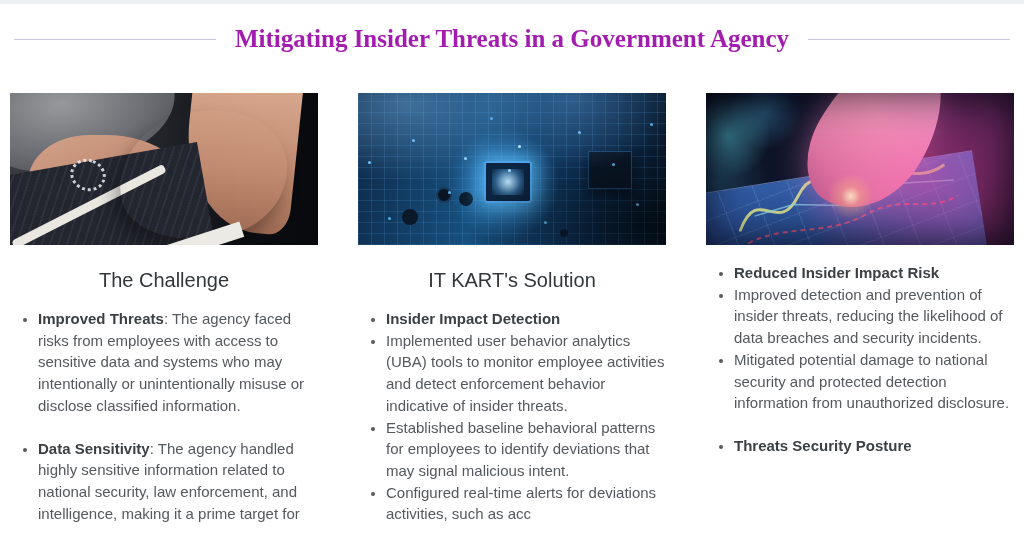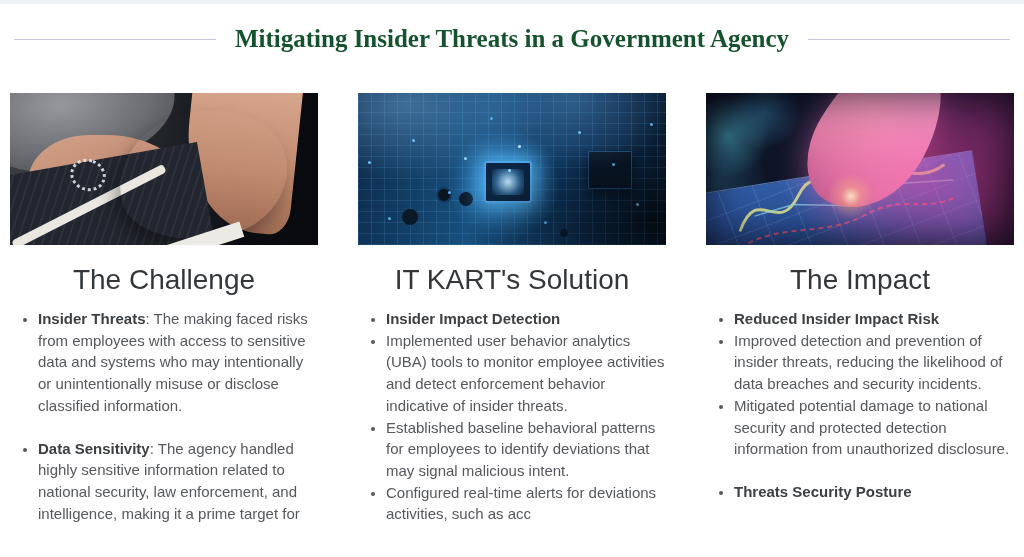--- a/index.html
+++ b/index.html
@@ -10,34 +10,34 @@
   }
 
   
   .topbar { width:100%; height:4px; background:#edf0f5; }
 
   
   .page-header { display:flex; align-items:center; gap:19px; padding:0 14px; margin-top:18px; }
   .rule { flex:1; height:1px; background:#cdc4e2; }
   h1.page-title {
     font-family:"Liberation Serif","DejaVu Serif",serif;
-    font-size:25px; font-weight:700; color:#14532d; line-height:34px;
+    font-size:25px; font-weight:700; color:#a21caf; line-height:34px;
     white-space:nowrap; text-align:center;
   }
 
   
   .columns {
     margin-top:37px; padding:0 10px;
     display:grid; grid-template-columns:repeat(3,308px); column-gap:40px;
   }
   .column { width:308px; }
   .photo { width:308px; height:152px; position:relative; overflow:hidden; background:#0e1116; }
   h2.col-heading {
     margin-top:24px; text-align:center;
-    font-size:28px; font-weight:400; color:#33373a; line-height:22px;
+    font-size:20px; font-weight:400; color:#33373a; line-height:22px;
   }
   ul.bullets { margin:17px 0 0 0; padding-left:28px; list-style:disc outside; }
   ul.bullets li { font-size:15px; line-height:21.7px; color:#55585c; }
   ul.bullets li::marker { color:#55585c; font-size:13px; }
   ul.bullets li.gap { margin-top:21px; }
   .lead { font-weight:700; color:#3d4043; }
 
   
   .p1-bg   { position:absolute; inset:0; background:linear-gradient(95deg,#3a3d42 0%,#23262b 45%,#0c0e13 78%,#07090d 100%); }
   .p1-hair { position:absolute; left:-24px; top:-34px; width:190px; height:108px;
@@ -142,21 +142,21 @@
       <div class="p1-neck"></div>
       <div class="p1-face"></div>
       <div class="p1-suit"></div>
       <div class="p1-collar"></div>
       <div class="p1-earpiece"></div>
       <div class="p1-hand"></div>
       <div class="p1-cuff"></div>
     </div>
     <h2 class="col-heading">The Challenge</h2>
     <ul class="bullets">
-      <li><span class="lead">Insider Threats</span><span>: The making faced risks from employees with access to sensitive data and systems who may intentionally or unintentionally misuse or disclose classified information.</span></li>
+      <li><span class="lead">Improved Threats</span><span>: The agency faced risks from employees with access to sensitive data and systems who may intentionally or unintentionally misuse or disclose classified information.</span></li>
       <li class="gap"><span class="lead">Data Sensitivity</span><span>: The agency handled highly sensitive information related to national security, law enforcement, and intelligence, making it a prime target for</span></li>
     </ul>
   </section>
 
   <section class="column">
     <div class="photo">
       <div class="p2-bg"></div>
       <div class="p2-caps"></div>
       <div class="p2-block"></div>
       <div class="p2-chip"></div>
@@ -179,21 +179,20 @@
       <svg class="p3-chart" viewBox="0 0 230 92" xmlns="http://www.w3.org/2000/svg">
         <path d="M4,70 C28,26 40,82 66,44 S104,66 132,40 S180,52 214,34" fill="none" stroke="#d9e08c" stroke-width="3" stroke-linecap="round" opacity="0.9"></path>
         <path d="M10,84 C50,70 90,88 130,72 S190,80 224,66" fill="none" stroke="#e2526e" stroke-width="2" stroke-dasharray="5 4" opacity="0.85"></path>
         <path d="M20,58 L60,52 L110,60 L170,46 L222,50" fill="none" stroke="#8fd4e8" stroke-width="1.5" opacity="0.7"></path>
       </svg>
       <div class="p3-hand"></div>
       <div class="p3-finger"></div>
       <div class="p3-glow"></div>
       <div class="p3-vignette"></div>
     </div>
-    <h2 class="col-heading">The Impact</h2>
     <ul class="bullets">
       <li><span class="lead">Reduced Insider Impact Risk</span><span></span></li>
       <li><span class="lead"></span><span>Improved detection and prevention of insider threats, reducing the likelihood of data breaches and security incidents.</span></li>
       <li><span class="lead"></span><span>Mitigated potential damage to national security and protected detection information from unauthorized disclosure.</span></li>
       <li class="gap"><span class="lead">Threats Security Posture</span><span></span></li>
     </ul>
   </section>
 
 </main>
 

